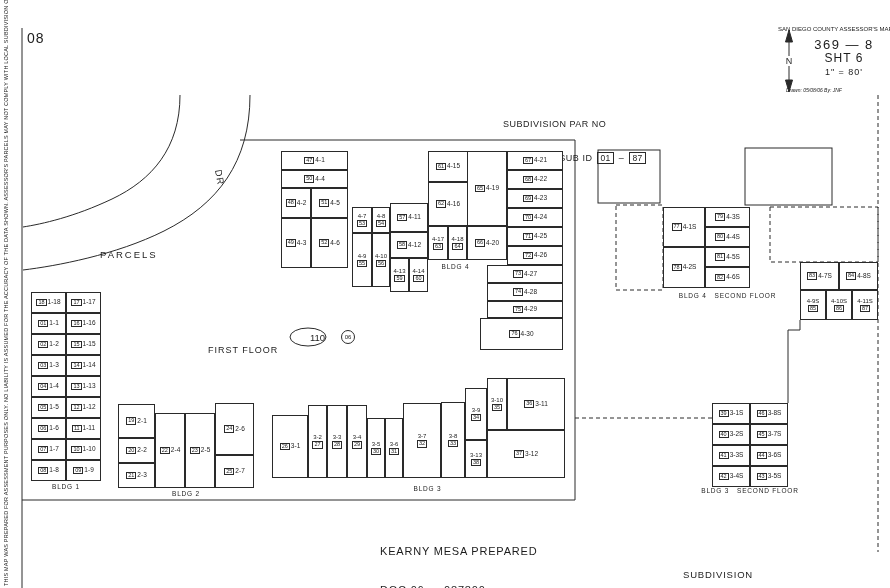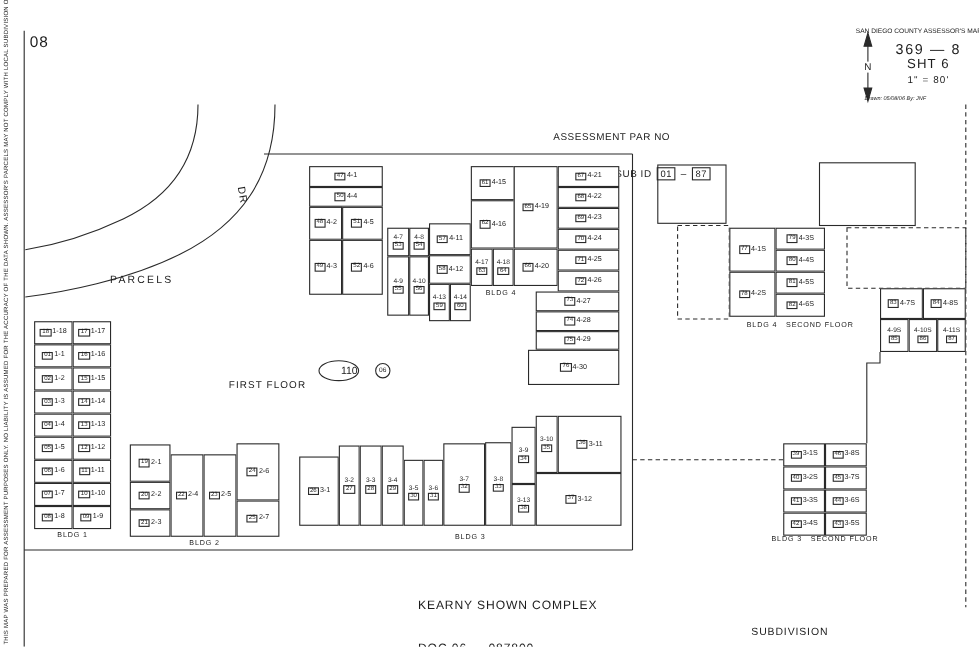--- a/index.html
+++ b/index.html
@@ -114,21 +114,21 @@
 <div class="abs book-page">08</div>
 
 <div class="abs tb-agency">SAN DIEGO COUNTY ASSESSOR'S MAP</div>
 <div class="abs tb-num">369 — 8</div>
 <div class="abs tb-sht">SHT 6</div>
 <div class="abs tb-scale">1" = 80'</div>
 <div class="abs tb-drawn">Drawn: 05/08/06  By: JNF</div>
 <div class="abs tb-north-n">N</div>
 
 <div class="abs assess">
-  <div>ASSESSMENT PAR NO</div>
+  <div>SUBDIVISION PAR NO</div>
   <div class="row2">
     <span>369-110-06  SUB ID</span>
     <span class="idbox">01</span>
     <span>–</span>
     <span class="idbox">87</span>
   </div>
 </div>
 
 <div class="abs street-complex">PARCELS</div>
 <div class="abs street-dr">DR</div>
@@ -489,17 +489,17 @@
   </div>
 
 <div class="blabel" style="left:31px;  top:483px; width:70px;">BLDG 1</div>
 <div class="blabel" style="left:118px; top:490px; width:136px;">BLDG 2</div>
 <div class="blabel" style="left:385px; top:485px; width:85px;">BLDG 3</div>
 <div class="blabel" style="left:428px; top:263px; width:55px;">BLDG 4</div>
 <div class="blabel" style="left:645px; top:292px; width:165px;">BLDG 4   SECOND FLOOR</div>
 <div class="blabel" style="left:698px; top:487px; width:104px;">BLDG 3   SECOND FLOOR</div>
 
 <div class="abs footer">
-  <div>KEARNY SHOWN COMPLEX</div>
+  <div>KEARNY MESA PREPARED</div>
   <div>DOC 06 — 087800</div>
   
 </div>
 <div class="abs condo">SUBDIVISION</div>
 
 </body></html>

